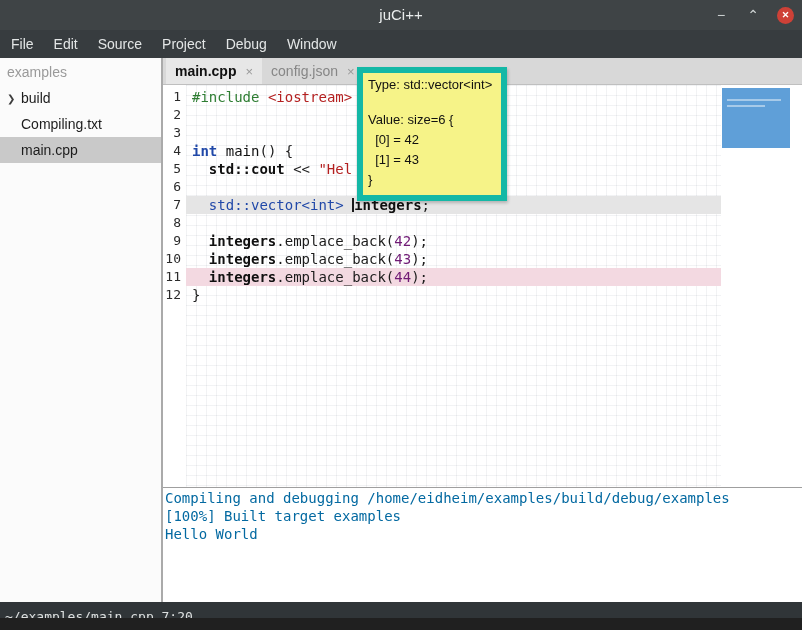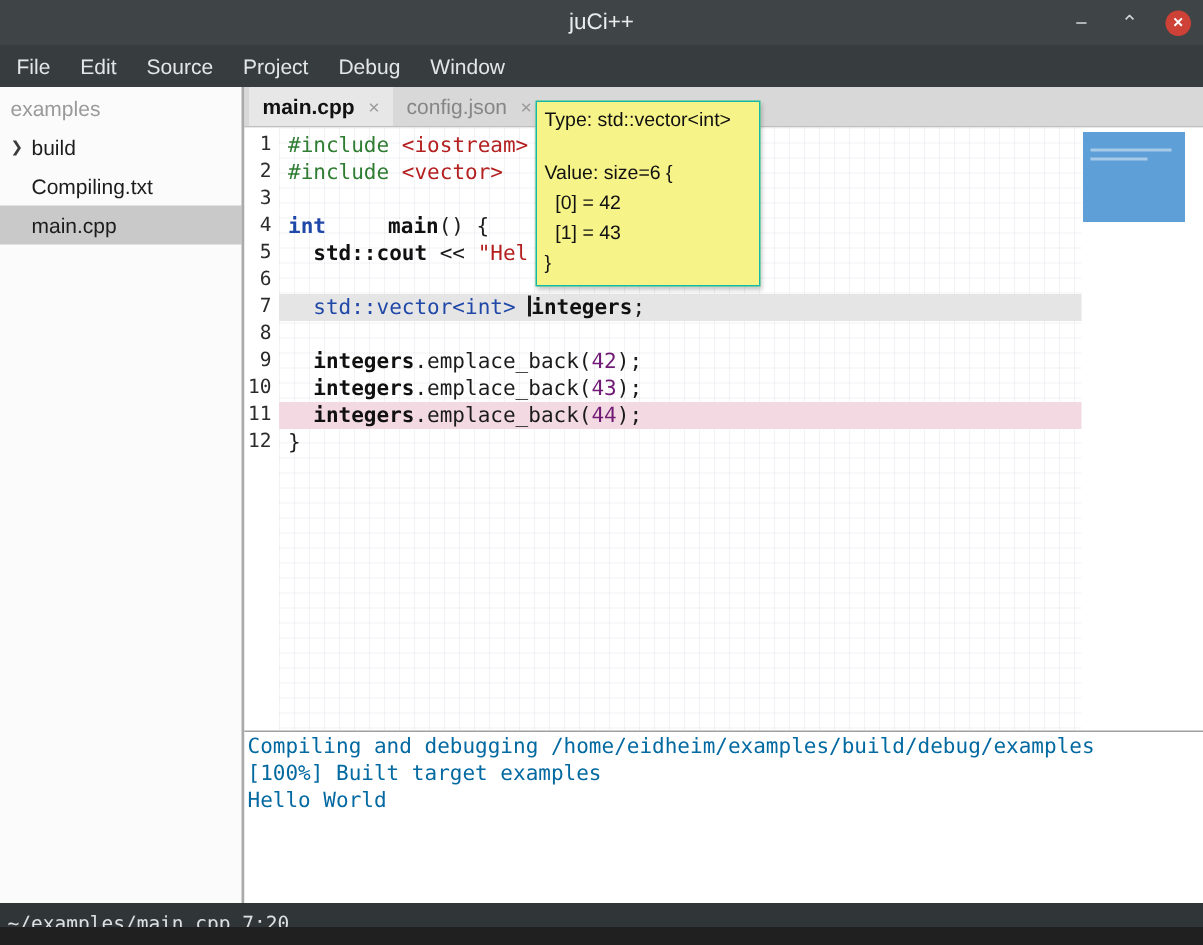--- a/index.html
+++ b/index.html
@@ -43,35 +43,35 @@
   .code-lines { position:relative; padding-top:3px; z-index:1; }
   .code-row { display:flex; height:18px; line-height:18px; font-family:"DejaVu Sans Mono", monospace; font-size:14px; }
   .gutter { flex:none; width:23px; text-align:right; padding-right:5px; font-size:13px; color:#2b2b2b; }
   .code-text { flex:none; width:535px; padding-left:6px; white-space:pre; color:#1b1b1b; }
   .code-row.cur .code-text { background:#e5e5e5; }
   .code-row.dbg .code-text { background:#f3d9e1; }
   .sg-pl { color:#1b1b1b; }
   .sg-pp { color:#2e7d32; }
   .sg-inc { color:#b42020; }
   .sg-kw { color:#2048a8; font-weight:bold; }
-  .sg-fn { color:#101010; font-weight:bold;margin-left:33px; }
+  .sg-fn { color:#101010; font-weight:normal; }
   .sg-b { color:#101010; font-weight:bold; }
   .sg-type { color:#2048a8; }
   .sg-num { color:#701a75; }
   .sg-str { color:#b42020; }
   .sg-cursor { display:inline-block; width:0; height:14px; border-left:2px solid #1a1a1a; vertical-align:-2px; }
 
   
   .thumb { position:absolute; left:722px; top:88px; width:68px; height:60px; background:#5f9fd8; z-index:6; }
   .thumb .tline { position:absolute; left:5px; height:2px; background:rgba(255,255,255,0.45); }
   .thumb .tline1 { top:11px; width:54px; }
   .thumb .tline2 { top:17px; width:38px; }
 
   
-  .tooltip { position:absolute; left:357px; top:67px; width:150px; background:#f6f388; border:1px solid #14b8a6;
+  .tooltip { position:absolute; left:357px; top:67px; width:150px; background:#f6f388; border:6px solid #14b8a6;
     box-shadow:1px 2px 3px rgba(0,0,0,0.22); z-index:40; color:#111; font-size:13px; padding:3px 5px 5px 5px; }
   .tooltip-type { line-height:18px; white-space:pre; }
   .tooltip-values { margin-top:16px; }
   .tooltip-values div { line-height:20px; white-space:pre; }
 
   
   .hsplitter { position:absolute; left:163px; top:487px; right:0; height:1px; background:#9f9f9f; cursor:row-resize; }
   .output { position:absolute; left:163px; top:488px; right:0; height:114px; background:#ffffff; padding:1px 0 0 2px;
     font-family:"DejaVu Sans Mono", monospace; font-size:14px; color:#0369a1; }
   .output-line { height:18px; line-height:18px; white-space:pre; }
@@ -136,21 +136,20 @@
 
   <div class="editor">
     <div class="grid-bg"></div>
     <div class="code-lines">
         <div class="code-row">
           <span class="gutter">1</span>
           <span class="code-text"><span class="sg-pp">#include</span><span class="sg-pl"> </span><span class="sg-inc">&lt;iostream&gt;</span></span>
         </div>
         <div class="code-row">
           <span class="gutter">2</span>
-          <span class="code-text"><span class="sg-pp">#include</span><span class="sg-pl"> </span><span class="sg-inc">&lt;vector&gt;</span></span>
         </div>
         <div class="code-row">
           <span class="gutter">3</span>
           <span class="code-text"></span>
         </div>
         <div class="code-row">
           <span class="gutter">4</span>
           <span class="code-text"><span class="sg-kw">int</span><span class="sg-pl"> </span><span class="sg-fn">main</span><span class="sg-pl">() {</span></span>
         </div>
         <div class="code-row">

